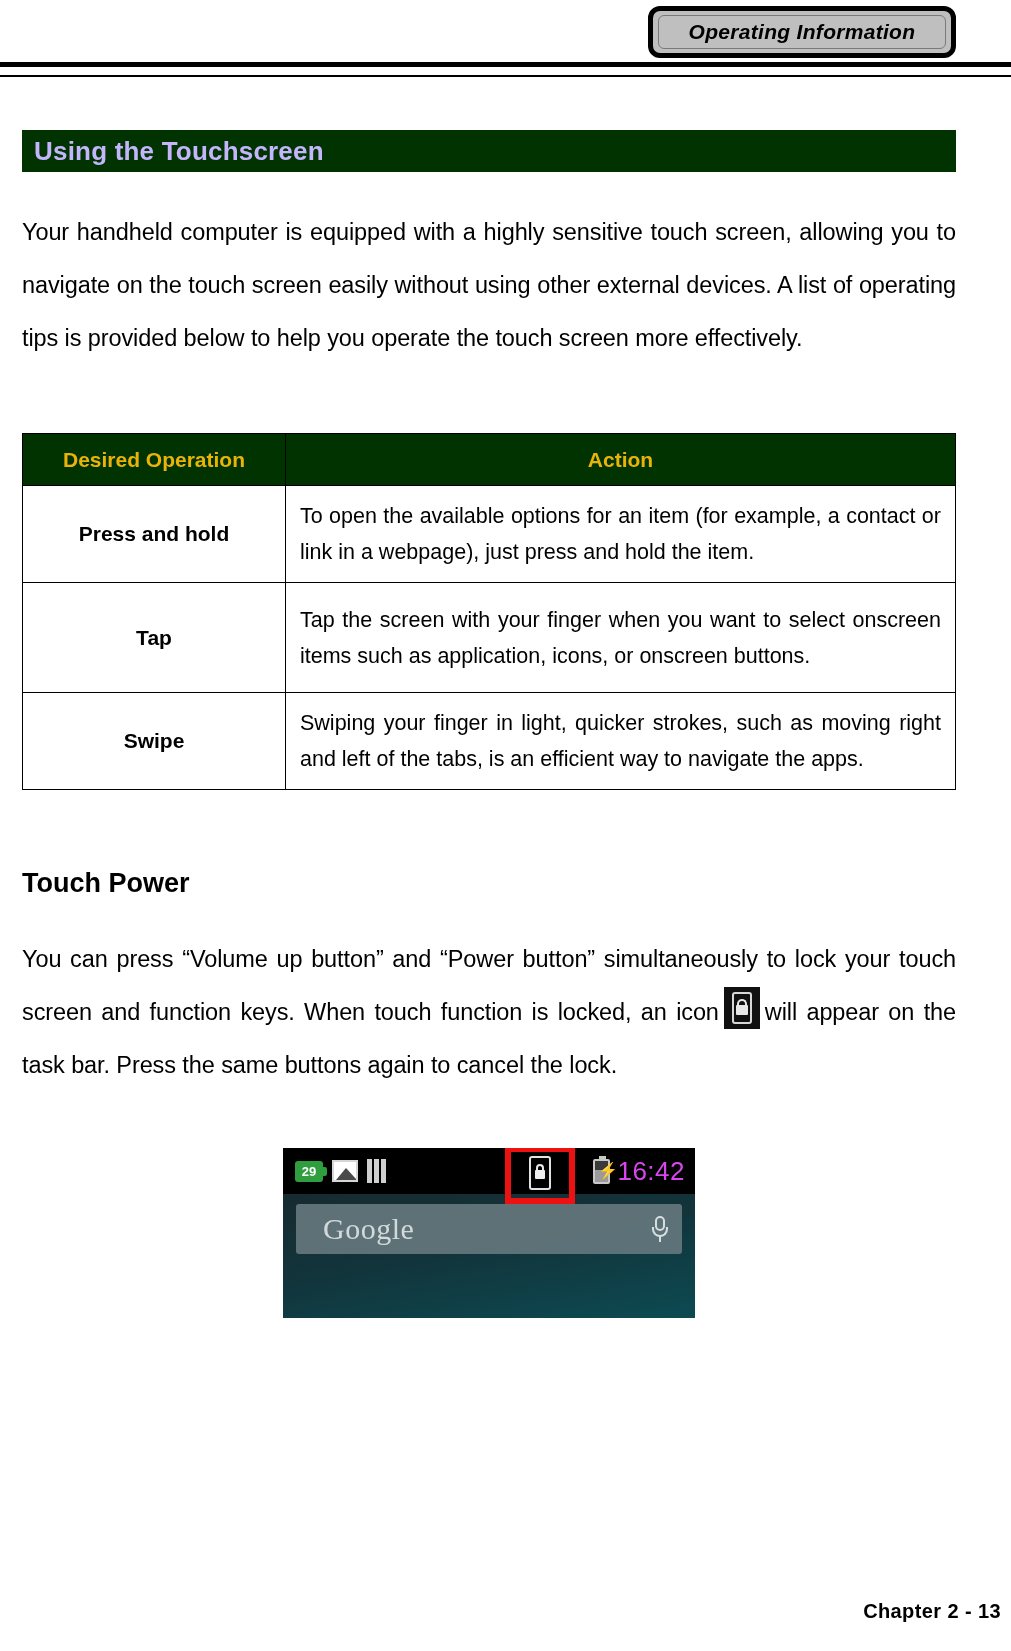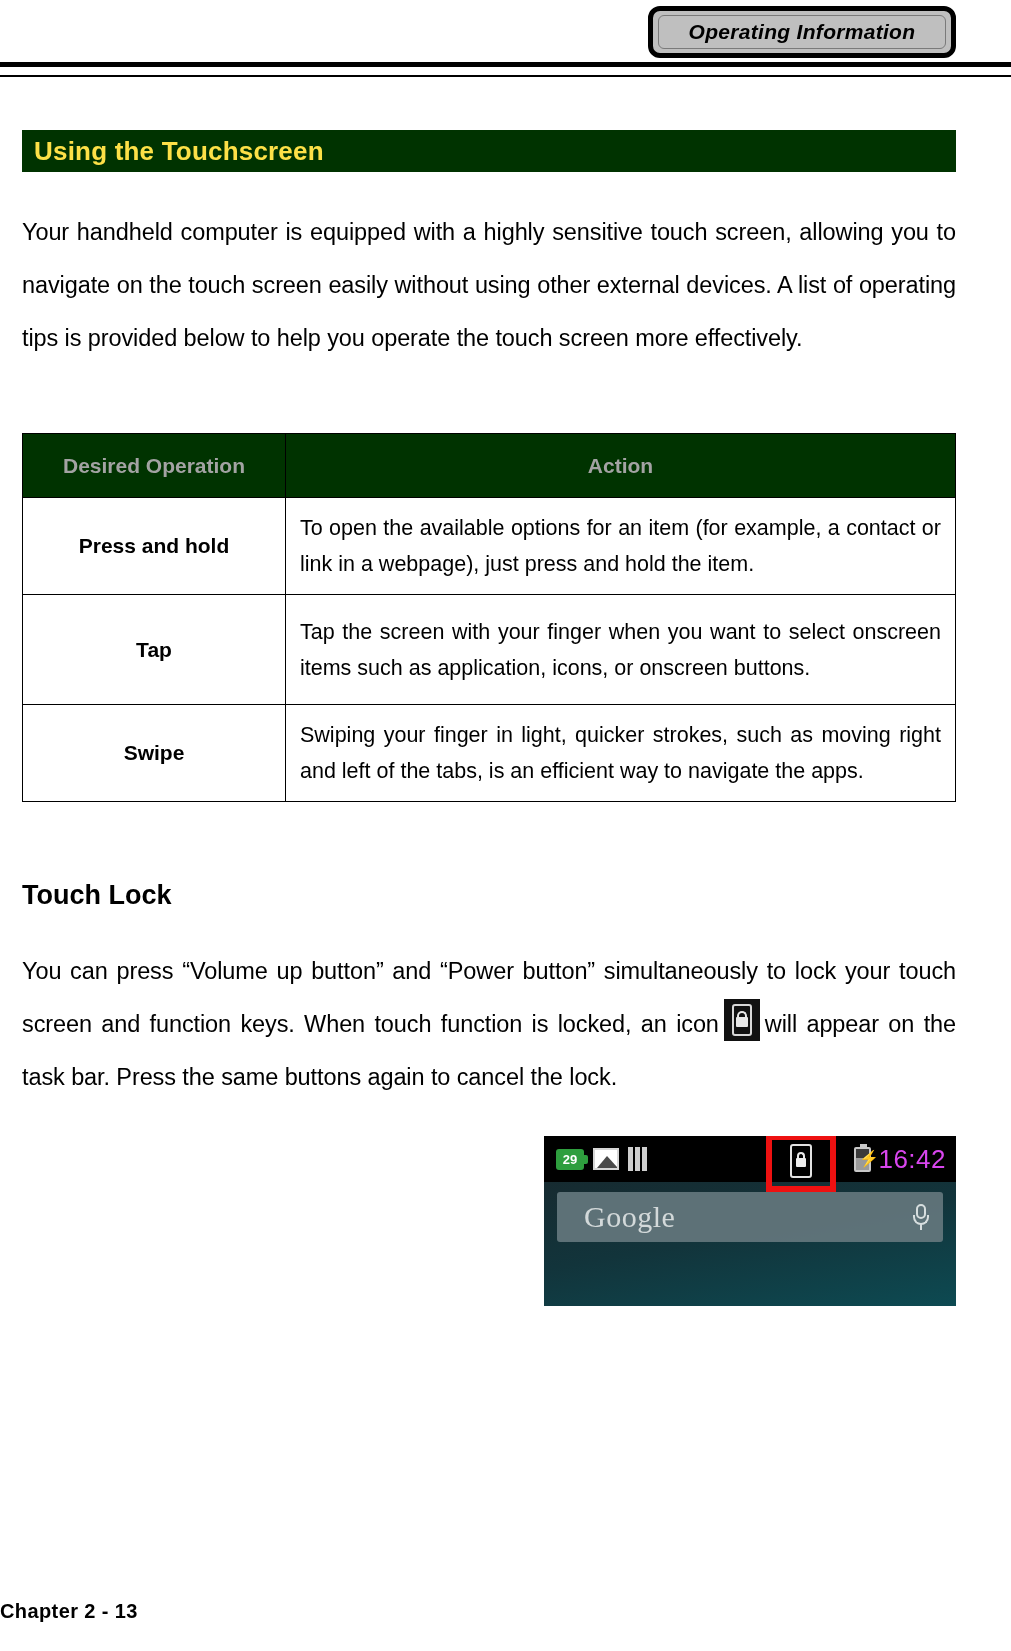--- a/index.html
+++ b/index.html
@@ -68,21 +68,21 @@
   .section-bar {
     margin: 38px 55px 0 22px;
     height: 42px;
     background: #003300;
     display: flex;
     align-items: center;
     padding-left: 12px;
     box-sizing: border-box;
   }
   .section-bar-title {
-    color: #fde047;
+    color: #c4b5fd;
     font-size: 26px;
     font-weight: bold;
     letter-spacing: 0.2px;
   }
 
   
   .content {
     padding: 0 55px 0 0;
   }
   h2.sub-heading {
@@ -107,24 +107,24 @@
     border-collapse: collapse;
     table-layout: fixed;
   }
   table.ops-table th,
   table.ops-table td {
     border: 1px solid #000;
     box-sizing: border-box;
   }
   table.ops-table thead th {
     background: #003300;
-    color: #a3a3a3;
+    color: #eab308;
     font-size: 21px;
     font-weight: bold;
-    height: 64px;
+    height: 52px;
     text-align: center;
     border-color: #000;
   }
   .col-op { width: 263px; }
   td.op-name {
     text-align: center;
     font-size: 21px;
     font-weight: bold;
     vertical-align: middle;
     padding: 6px 4px;
@@ -168,23 +168,23 @@
   .inline-lock .body {
     position: absolute;
     left: 12px; top: 18px;
     width: 12px; height: 10px;
     background: #e8e8e8;
     border-radius: 1px;
   }
 
   
   .figure-wrap {
-    margin-top: 32px;
-    display: flex;
-    justify-content: flex-end;
+    margin-top: 56px;
+    display: flex;
+    justify-content: center;
   }
   .android-shot {
     width: 412px;
     height: 170px;
     background: linear-gradient(170deg, #19262b 0%, #12343b 55%, #0d4a52 100%);
     position: relative;
     overflow: hidden;
   }
   .status-bar {
     position: absolute;
@@ -367,23 +367,23 @@
   .mic-icon .stem {
     position: absolute;
     left: 7px; top: 22px;
     width: 2px; height: 6px;
     background: #e8eded;
   }
 
   
   .page-footer {
     position: absolute;
-    left: 0; right: 16px;
+    left: 0; right: 10px;
     bottom: 28px;
-    text-align: left;
+    text-align: right;
     font-size: 20px;
     font-weight: bold;
     letter-spacing: 0.4px;
   }
 </style>
 </head>
 <body>
 
 <div class="page-header">
   <div class="header-rule"></div>
@@ -423,21 +423,21 @@
         <td class="op-name">Tap</td>
         <td class="op-action">Tap the screen with your finger when you want to select onscreen items such as application, icons, or onscreen buttons.</td>
       </tr>
       <tr style="height:90px;">
         <td class="op-name">Swipe</td>
         <td class="op-action">Swiping your finger in light, quicker strokes, such as moving right and left of the tabs, is an efficient way to navigate the apps.</td>
       </tr>
     </tbody>
   </table>
 
-  <h2 class="sub-heading" style="margin-top:78px;">Touch Lock</h2>
+  <h2 class="sub-heading" style="margin-top:78px;">Touch Power</h2>
 
   <p class="body-text"><span>You can press “Volume up button” and “Power button” simultaneously to lock your touch screen and function keys. When touch function is locked, an icon</span><span class="inline-lock"><span class="frame"></span><span class="shackle"></span><span class="body"></span></span><span>will appear on the task bar. Press the same buttons again to cancel the lock.</span></p>
 
   <div class="figure-wrap">
     <div class="android-shot">
 
       <div class="status-bar">
         <div class="sb-left">
           <span class="icon-29">
               <span>29</span>

